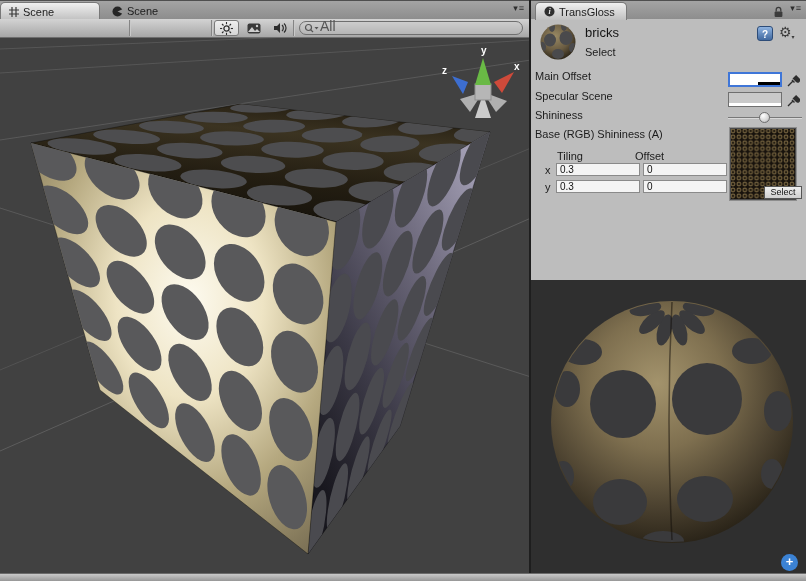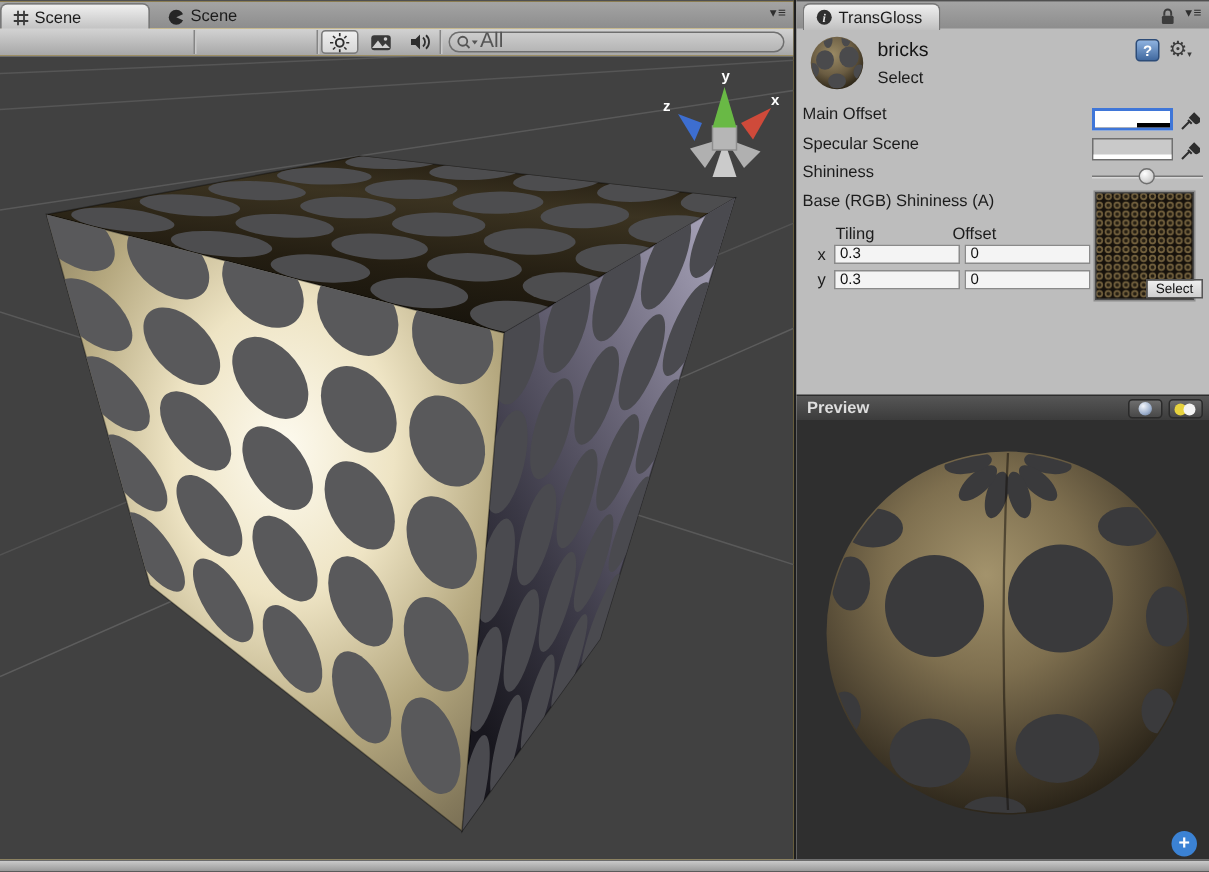--- a/index.html
+++ b/index.html
@@ -379,30 +379,20 @@
 
     <div class="collabel" style="left:26px;top:150px;text-align:center;">Tiling</div>
     <div class="collabel" style="left:104px;top:150px;">Offset</div>
     <div class="collabel" style="left:14px;top:164px;">x</div>
     <input class="tfield" style="left: 25px; top: 163px;" readonly="" value="0.3">
     <input class="tfield" style="left: 112px; top: 163px;" readonly="" value="0">
     <div class="collabel" style="left:14px;top:181px;">y</div>
     <input class="tfield" style="left: 25px; top: 180px;" readonly="" value="0.3">
     <input class="tfield" style="left: 112px; top: 180px;" readonly="" value="0">
 
-    <div class="preview-bar">
-      <span>Preview</span>
-      <div class="pv-btn" style="right:31px;">
-          <i class="pv-ball"></i>
-        </div>
-      <div class="pv-btn" style="right:4px;">
-          <i class="pv-dotA"></i>
-          <i class="pv-dotB"></i>
-        </div>
-    </div>
     <div class="preview-area">
       <svg id="previewSphere" width="275" height="293">
           <defs>
     <radialGradient id="gSph" cx="0.44" cy="0.34" r="0.78">
       <stop offset="0" stop-color="#a3936c"></stop>
               <stop offset="0.35" stop-color="#7e6f4f"></stop>
       <stop offset="0.65" stop-color="#4c4230"></stop>
               <stop offset="0.88" stop-color="#272116"></stop>
       <stop offset="1" stop-color="#15100a"></stop>
             </radialGradient>

